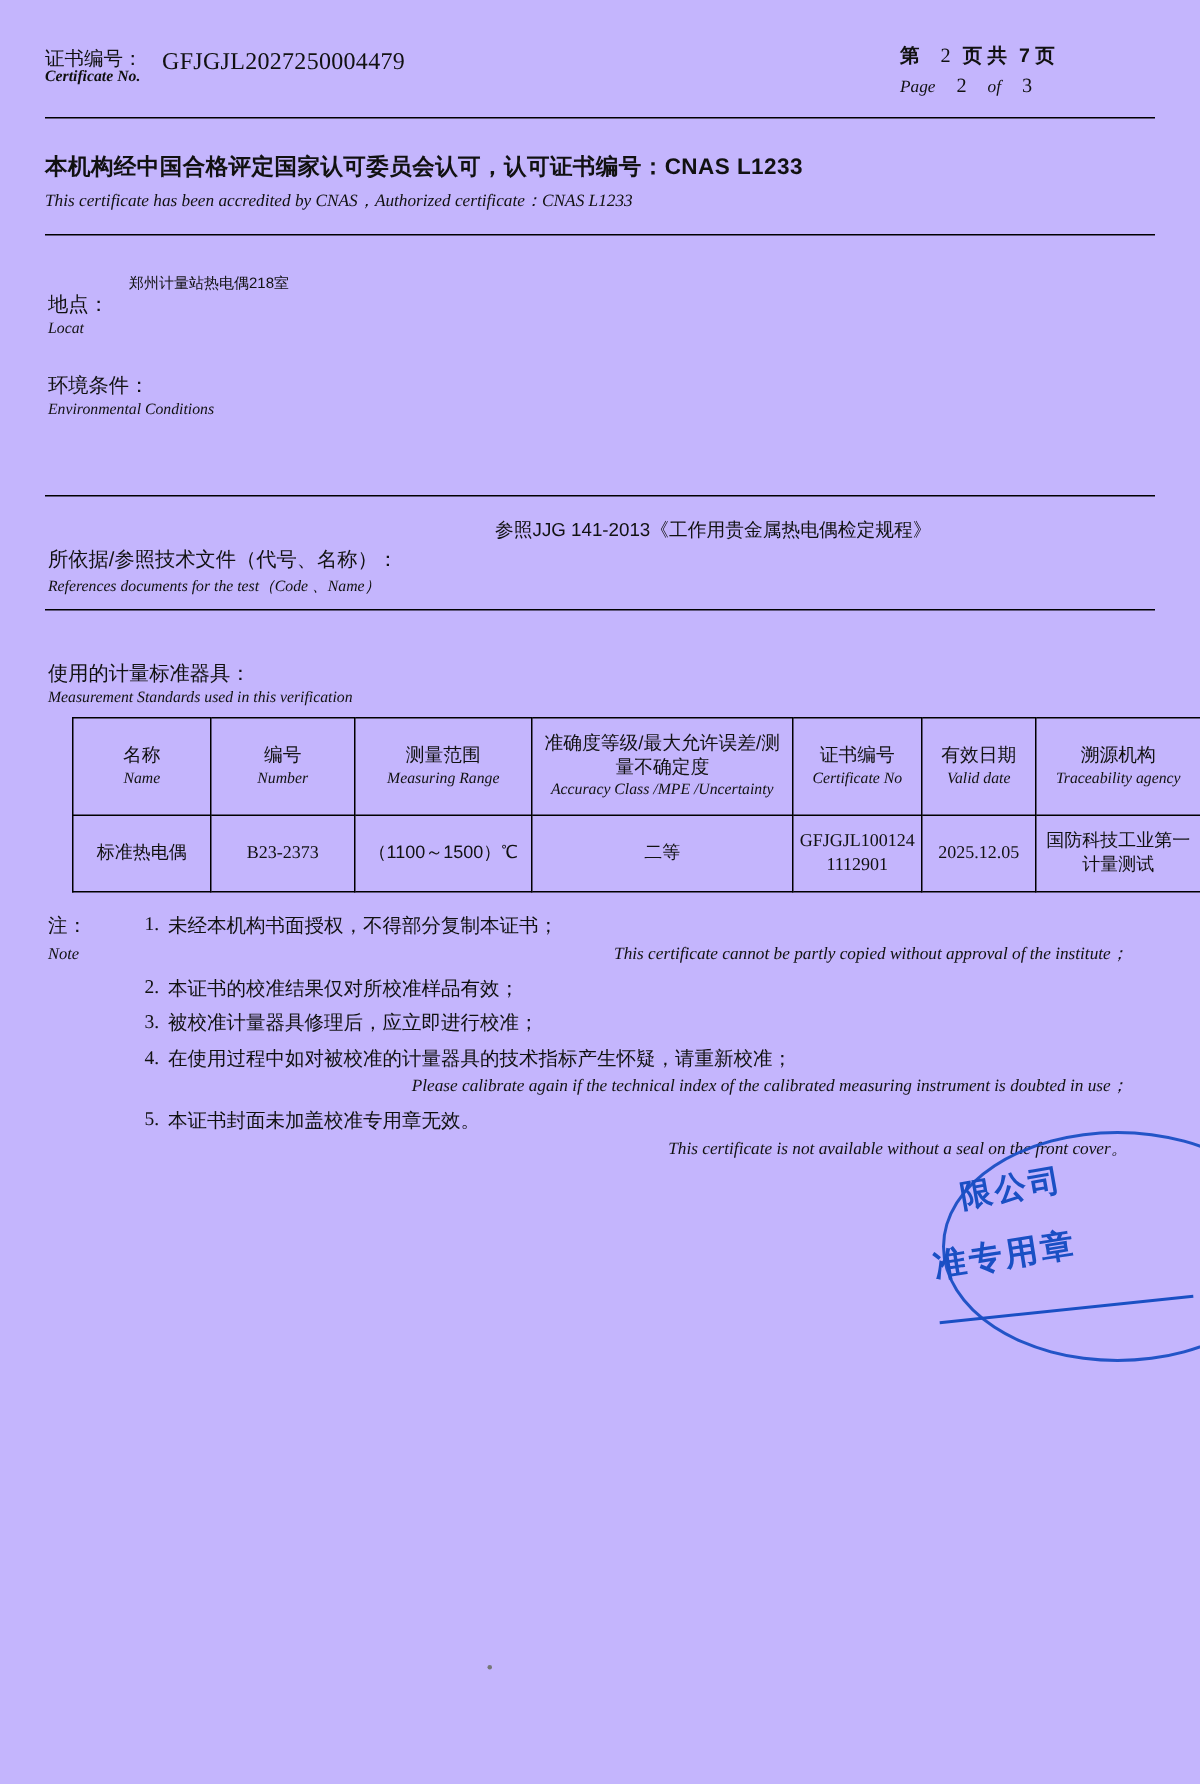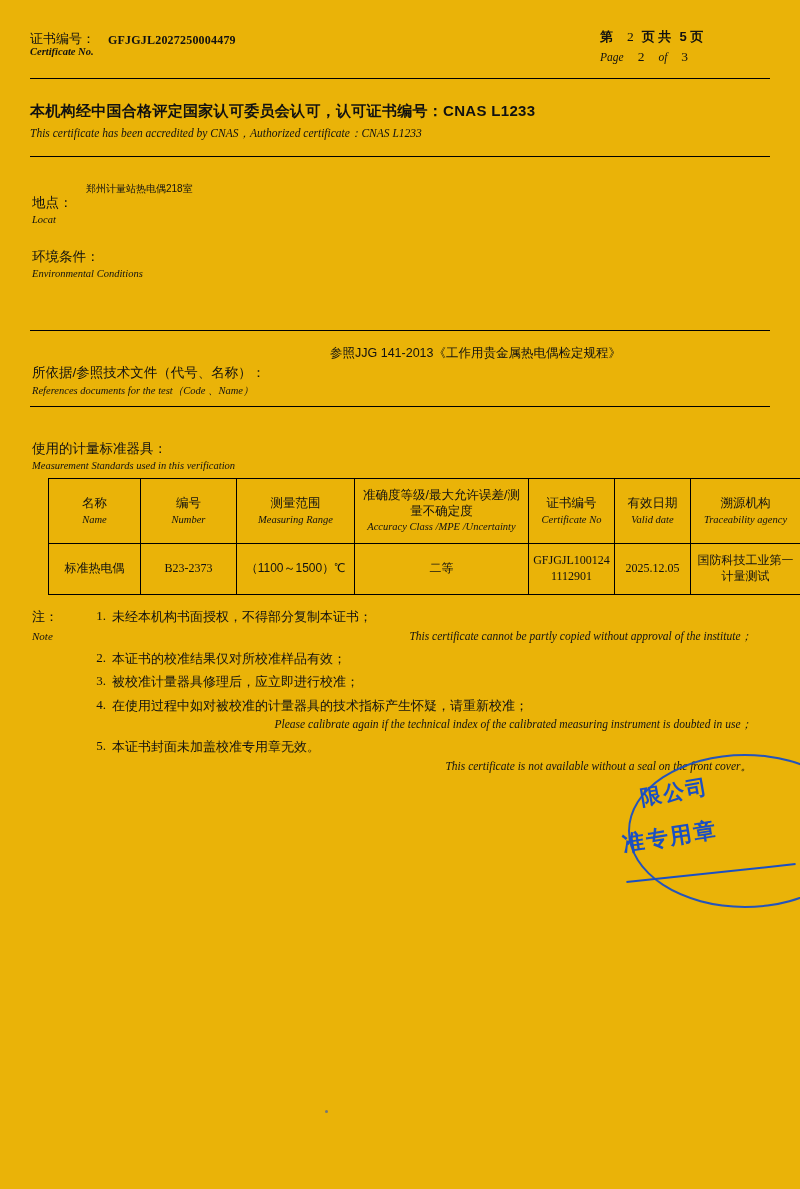--- a/index.html
+++ b/index.html
@@ -13,45 +13,44 @@
     position: relative;
     font-family: "Liberation Serif", serif;
     color: #111;
     overflow: hidden;
   }
   .page {
     position: absolute;
     left: 0; top: 0;
     width: 800px;
     height: 1189px;
-    background: #eab308;
+    background: #c4b5fd;
   }
 
   
   .hdr {
     position: absolute;
     left: 30px; top: 28px;
     width: 740px;
     height: 46px;
   }
   .cert-no-label {
     position: absolute;
     left: 0; top: 4px;
     font-size: 13px;
     line-height: 1.05;
   }
   .cert-no-label .cn { display: block; font-family: "Liberation Sans", sans-serif; font-size: 13px; }
   .cert-no-label .en { display: block; font-family: "Liberation Serif", serif; font-size: 10.5px; font-style: italic; font-weight: bold; }
   .cert-no-value {
     position: absolute;
     left: 78px; top: 5px;
-    font-size: 12px;
+    font-size: 16px;
     font-family: "Liberation Serif", serif;
     letter-spacing: 0.2px;
-    font-weight: bold;
   }
   .page-block {
     position: absolute;
     right: 0; top: 0;
     width: 170px;
     font-size: 13px;
   }
   .page-row {
     display: flex;
     align-items: baseline;
@@ -315,21 +314,21 @@
     <div class="cert-no-value">GFJGJL2027250004479</div>
 
     <div class="page-block">
       <div class="page-row">
         <span class="lbl-cn">第</span>
         <span class="gap"></span>
         <span class="num">2</span>
         <span class="gap-s"></span>
         <span class="lbl-cn">页 共</span>
         <span class="gap-s"></span>
-        <span class="lbl-cn">5 页</span>
+        <span class="lbl-cn">7 页</span>
       </div>
       <div class="page-row">
         <span class="lbl-en">Page</span>
         <span class="gap"></span>
         <span class="num">2</span>
         <span class="gap"></span>
         <span class="lbl-en">of</span>
         <span class="gap"></span>
         <span class="num">3</span>
       </div>

